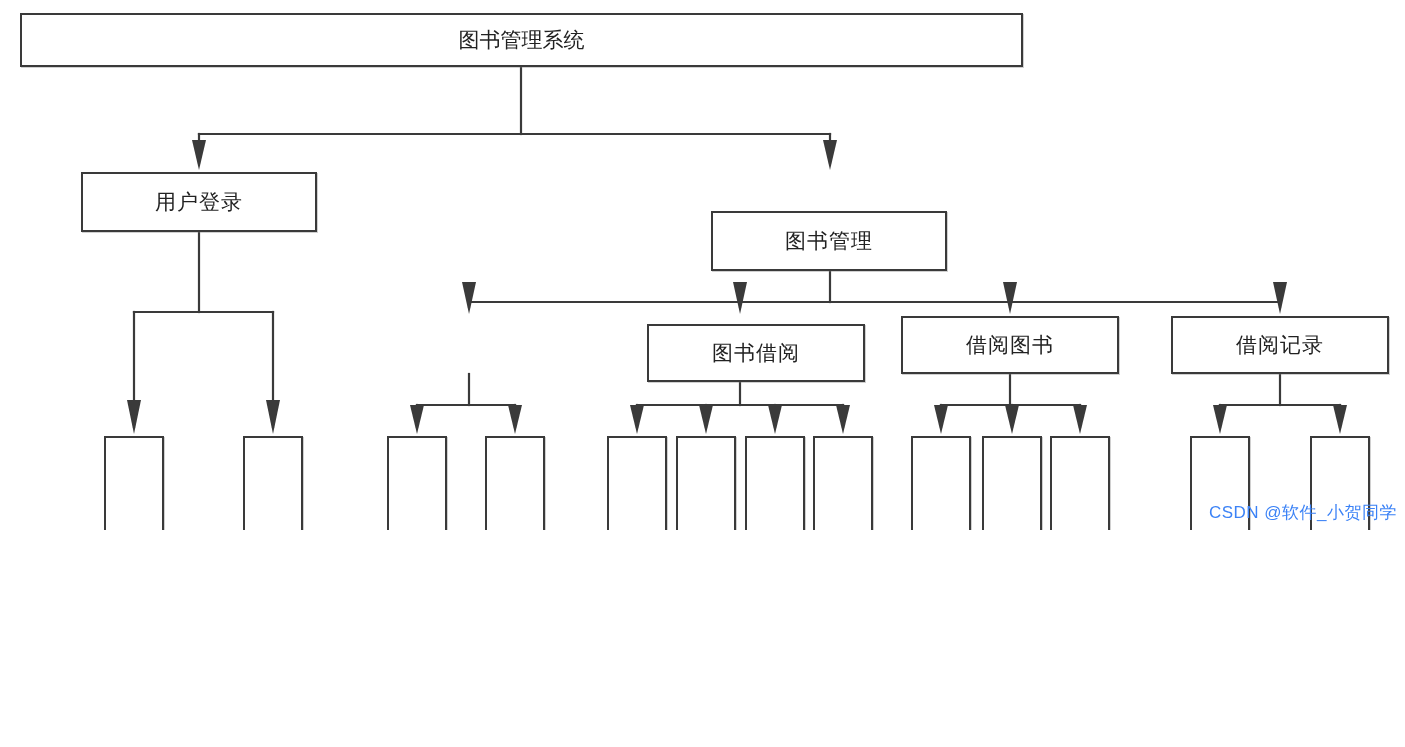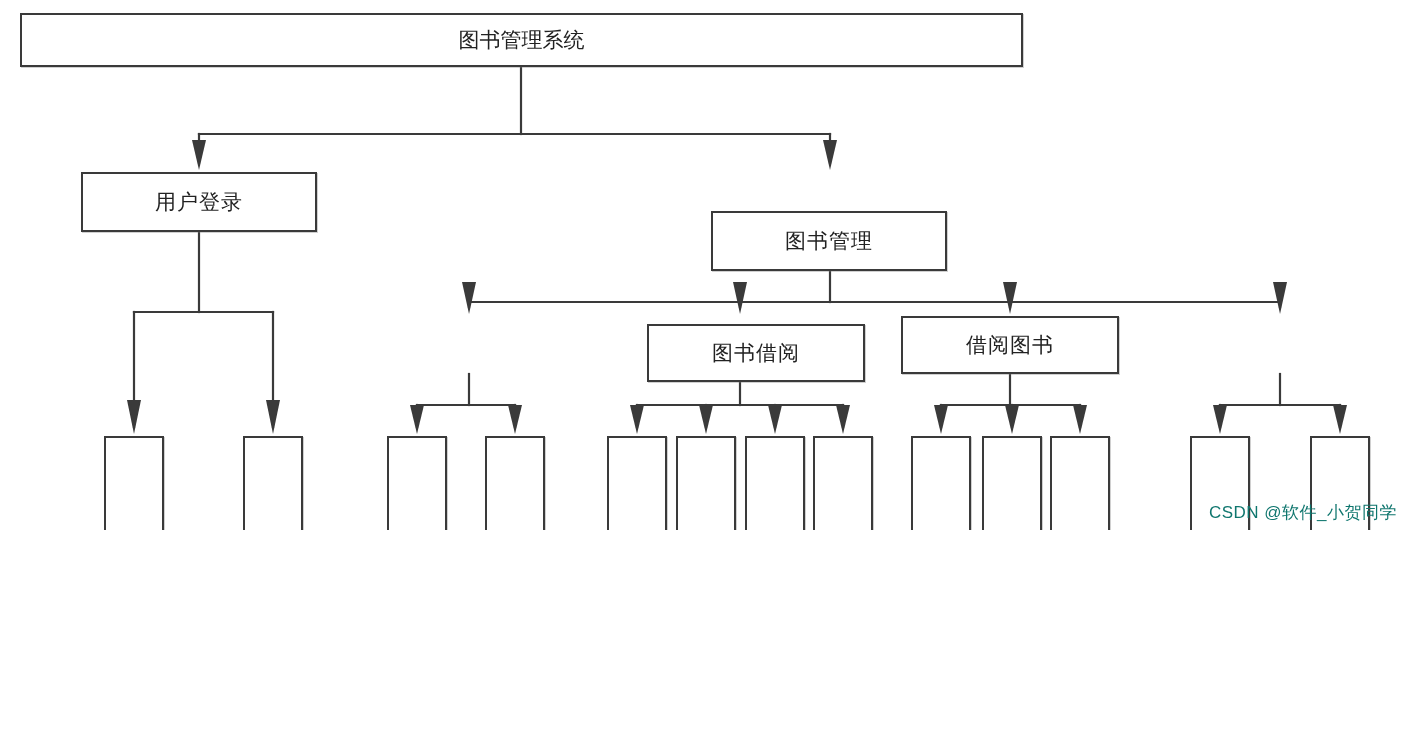--- a/index.html
+++ b/index.html
@@ -64,21 +64,21 @@
     height: 100%;
     display: flex;
     align-items: center;
     justify-content: center;
   }
   .watermark {
     position: absolute;
     right: 8px;
     bottom: 6px;
     font-size: 17px;
-    color: #0f766e;
+    color: #3b82f6;
     letter-spacing: 0.5px;
     white-space: nowrap;
     font-family: "Liberation Sans", "DejaVu Sans", sans-serif;
   }
 </style>
 </head>
 <body>
 
 <div id="canvas">
 
@@ -172,20 +172,23 @@
   <div class="node h" style="left:711px; top:172px; width:236px; height:60px;margin-top:39px;">
     <span>图书管理</span>
   </div>
 
   <div class="node h" style="left:631px; top:324px; width:218px; height:58px;margin-left:16px;">
     <span>图书借阅</span>
   </div>
   <div class="node h" style="left:901px; top:316px; width:218px; height:58px;">
     <span>借阅图书</span>
   </div>
+  <div class="node h" style="left:1171px; top:316px; width:218px; height:58px;">
+    <span>借阅记录</span>
+  </div>
 
   <div class="node leaf" style="left:104px; top:436px; width:60px; height:297px;">
     <div class="leaf-inner">
       <span class="vtext">用户登录</span>
     </div>
   </div>
   <div class="node leaf" style="left:243px; top:436px; width:60px; height:297px;">
     <div class="leaf-inner">
       <span class="vtext">注销登录</span>
     </div>

